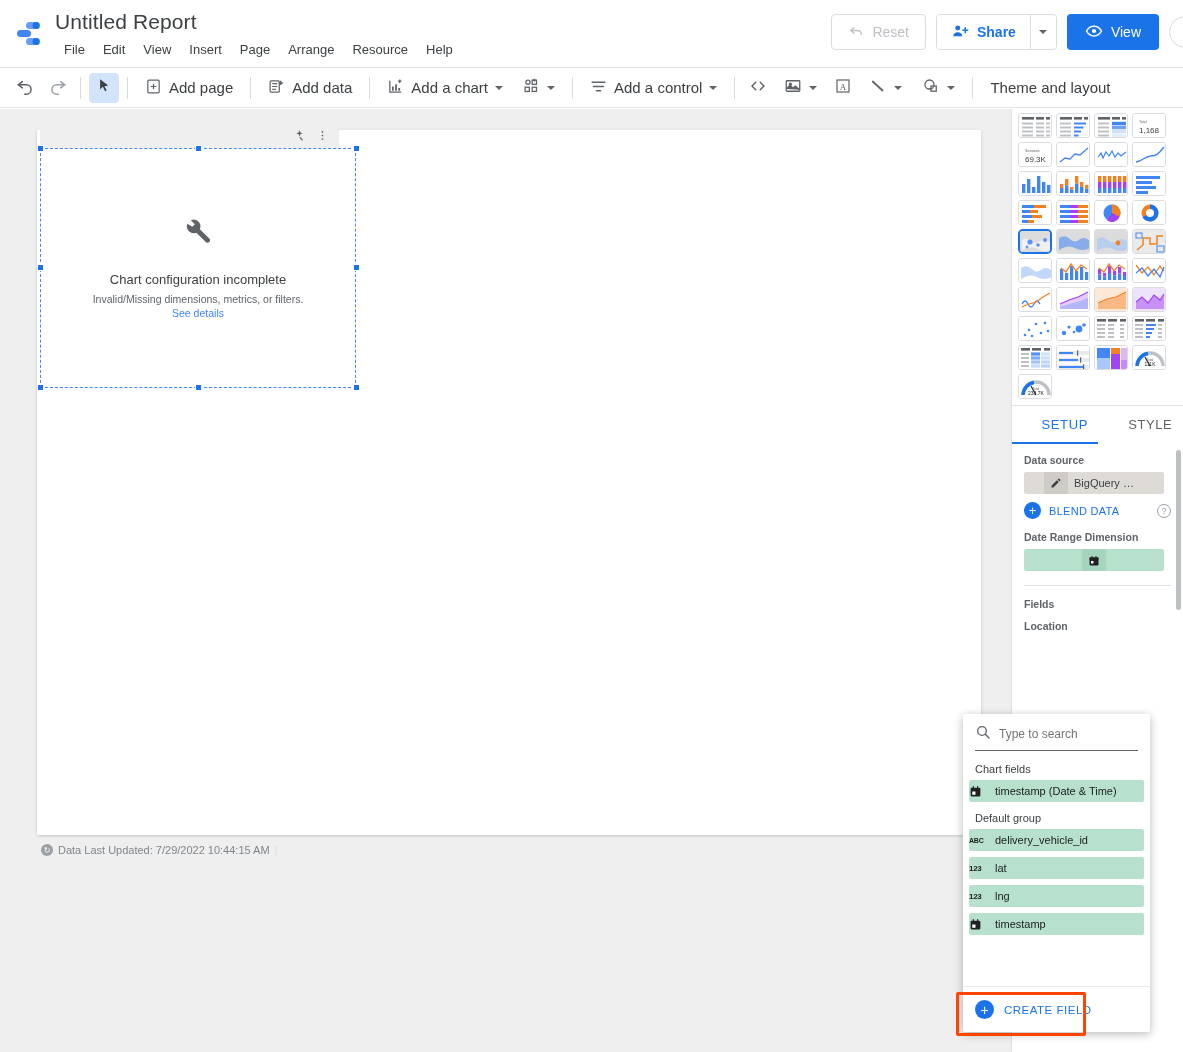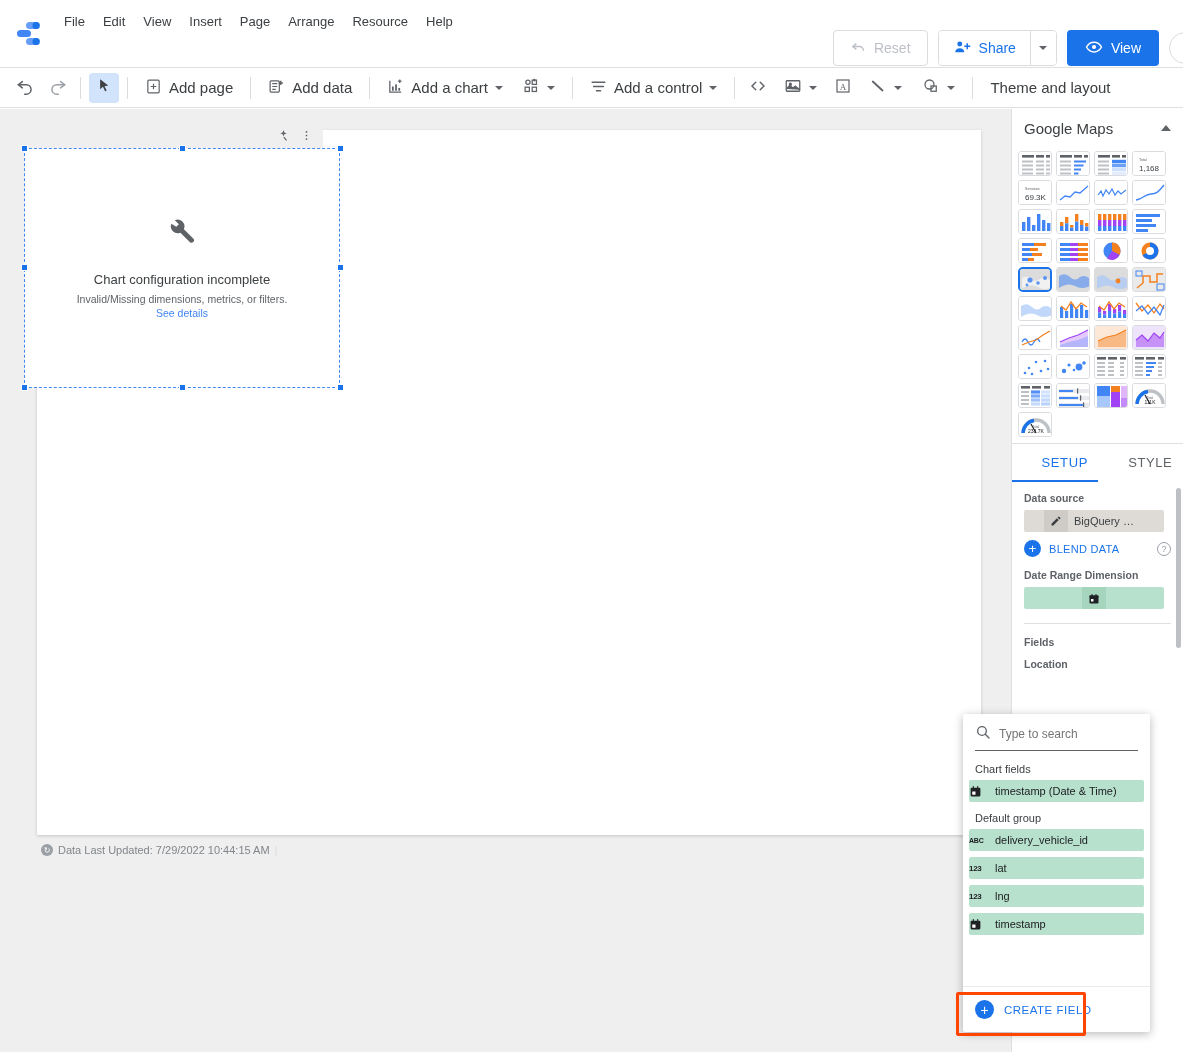--- a/index.html
+++ b/index.html
@@ -24,31 +24,31 @@
     font-size: 21px; color: #3c4043; font-weight: 400; letter-spacing: .1px;
     line-height: 28px; white-space: nowrap;
   }
   .menubar { display: flex; gap: 0px; margin-top: 3px; }
   .menu-item {
     font-size: 13px; color: #3c4043; padding: 3px 9px; border-radius: 4px;
     cursor: pointer; white-space: nowrap;
   }
 
   .header-right {
-    position: absolute; right: 0px; top: 14px; display: flex; align-items: center; gap: 10px; margin-top: 16px;
+    position: absolute; right: 0px; top: 14px; display: flex; align-items: center; gap: 10px;
   }
   .btn-reset {
     display:flex; align-items:center; gap:7px;
     height: 36px; padding: 0 16px; border: 1px solid #dadce0; border-radius: 4px;
     background:#fff; color:#bdc1c6; font-size: 14px; cursor: default;
   }
   .btn-share-group { display:flex; height:36px; border:1px solid #dadce0; border-radius:4px; overflow:hidden; }
   .btn-share {
     display:flex; align-items:center; gap:8px; padding: 0 14px;
-    background:#fff; color:#1a73e8; font-size:14px; font-weight:400; cursor:pointer;
+    background:#fff; color:#1a73e8; font-size:14px; font-weight:700; cursor:pointer;
   }
   .btn-share-caret {
     width: 26px; display:flex; align-items:center; justify-content:center;
     border-left: 1px solid #dadce0; background:#fff; cursor:pointer;
   }
   .btn-view {
     display:flex; align-items:center; gap:8px; height:36px; padding: 0 18px;
     background:#1a73e8; color:#fff; font-size:14px; font-weight:500;
     border-radius:4px; cursor:pointer; border:none;
   }
@@ -222,20 +222,21 @@
       <svg width="32" height="32" viewBox="0 0 32 32">
         <rect x="3" y="12" width="14" height="7" rx="3.5" fill="#4285f4"></rect>
         <rect x="12" y="4" width="14" height="7" rx="3.5" fill="#669df6"></rect>
         <rect x="12" y="20" width="14" height="7" rx="3.5" fill="#669df6"></rect>
         <circle cx="22" cy="7.5" r="3.5" fill="#1a73e8"></circle>
         <circle cx="22" cy="23.5" r="3.5" fill="#1a73e8"></circle>
       </svg>
     </div>
 
     <div class="title-block">
+      <div class="report-title">Untitled Report</div>
       <div class="menubar">
         <div class="menu-item">File</div>
         <div class="menu-item">Edit</div>
         <div class="menu-item">View</div>
         <div class="menu-item">Insert</div>
         <div class="menu-item">Page</div>
         <div class="menu-item">Arrange</div>
         <div class="menu-item">Resource</div>
         <div class="menu-item">Help</div>
       </div>
@@ -417,21 +418,21 @@
     <div class="tb-sep"></div>
 
     <div class="tb-item">
       <span>Theme and layout</span>
     </div>
   </div>
 
   <div class="canvas-area">
     <div class="page"></div>
 
-    <div class="chart-widget" style="left:24px; top:17px;">
+    <div class="chart-widget" style="left:40px; top:17px;">
       <div class="chart-topbar">
         <span>
           <svg width="13" height="13" viewBox="0 0 24 24" fill="#5f6368">
             <path d="M12 2l1.6 4.4L18 8l-4.4 1.6L12 14l-1.6-4.4L6 8l4.4-1.6z"></path>
             <rect x="14" y="14" width="2.2" height="8" transform="rotate(-40 15 18)"></rect>
           </svg>
         </span>
         <span>
           <svg width="13" height="13" viewBox="0 0 24 24" fill="#5f6368">
             <circle cx="12" cy="5.5" r="1.6"></circle>
@@ -463,24 +464,20 @@
     </div>
 
     <div class="footer-note" style="left:41px; top:735px;">
       <span class="refresh-dot">↻</span>
       <span>Data Last Updated: 7/29/2022 10:44:15 AM</span>
       <span style="color:#dadce0;">|</span>
     </div>
   </div>
 
   <div class="right-panel">
-    <div class="panel-head">
-      <div class="panel-title">Google Maps</div>
-      <div class="chevron-up"></div>
-    </div>
 
     <div class="gallery" id="gallery">
         <div class="chart-thumb"><svg width="34" height="25" viewBox="0 0 34 25">
             <rect x="0" y="0" width="34" height="25" fill="#fff"></rect>
             <rect x="3" y="3" width="12" height="2.6" fill="#5f6368"></rect>
             <rect x="17" y="3" width="8" height="2.6" fill="#5f6368"></rect>
             <rect x="27" y="3" width="4" height="2.6" fill="#5f6368"></rect>
             <rect x="3" y="8.5" width="11" height="2" fill="#bdc1c6"></rect>
             <rect x="17" y="8.5" width="8" height="2" fill="#bdc1c6"></rect>
             <rect x="27" y="8.5" width="4" height="2" fill="#bdc1c6"></rect>

